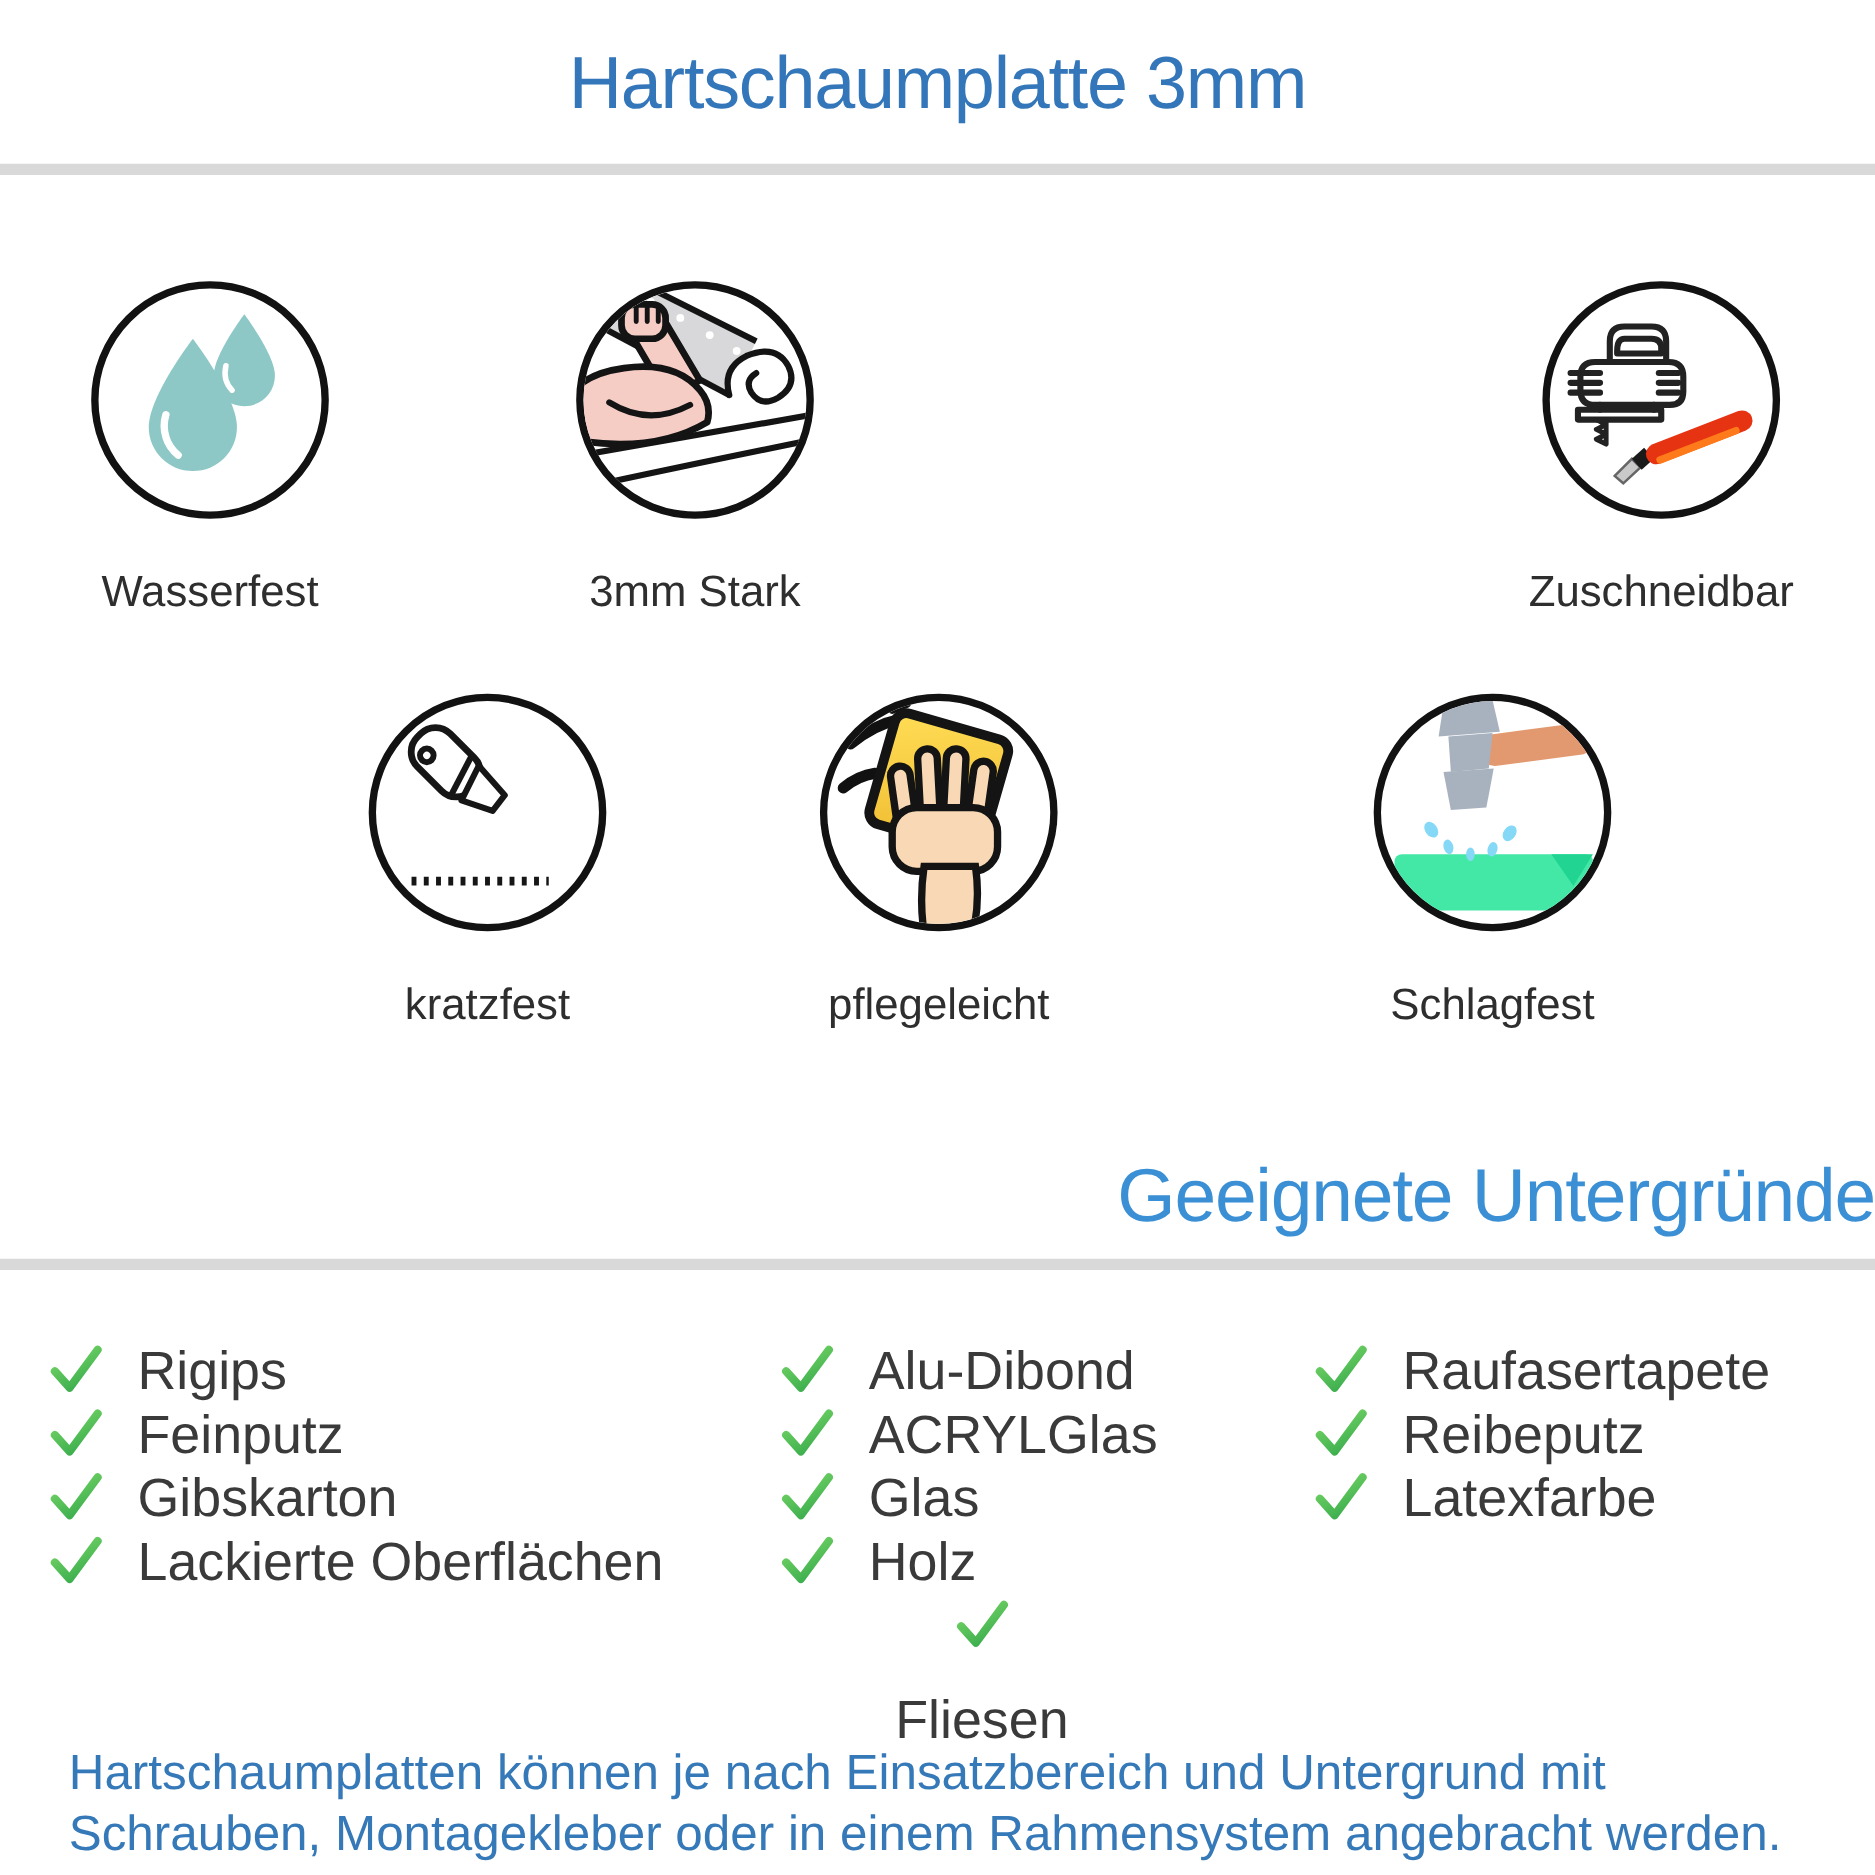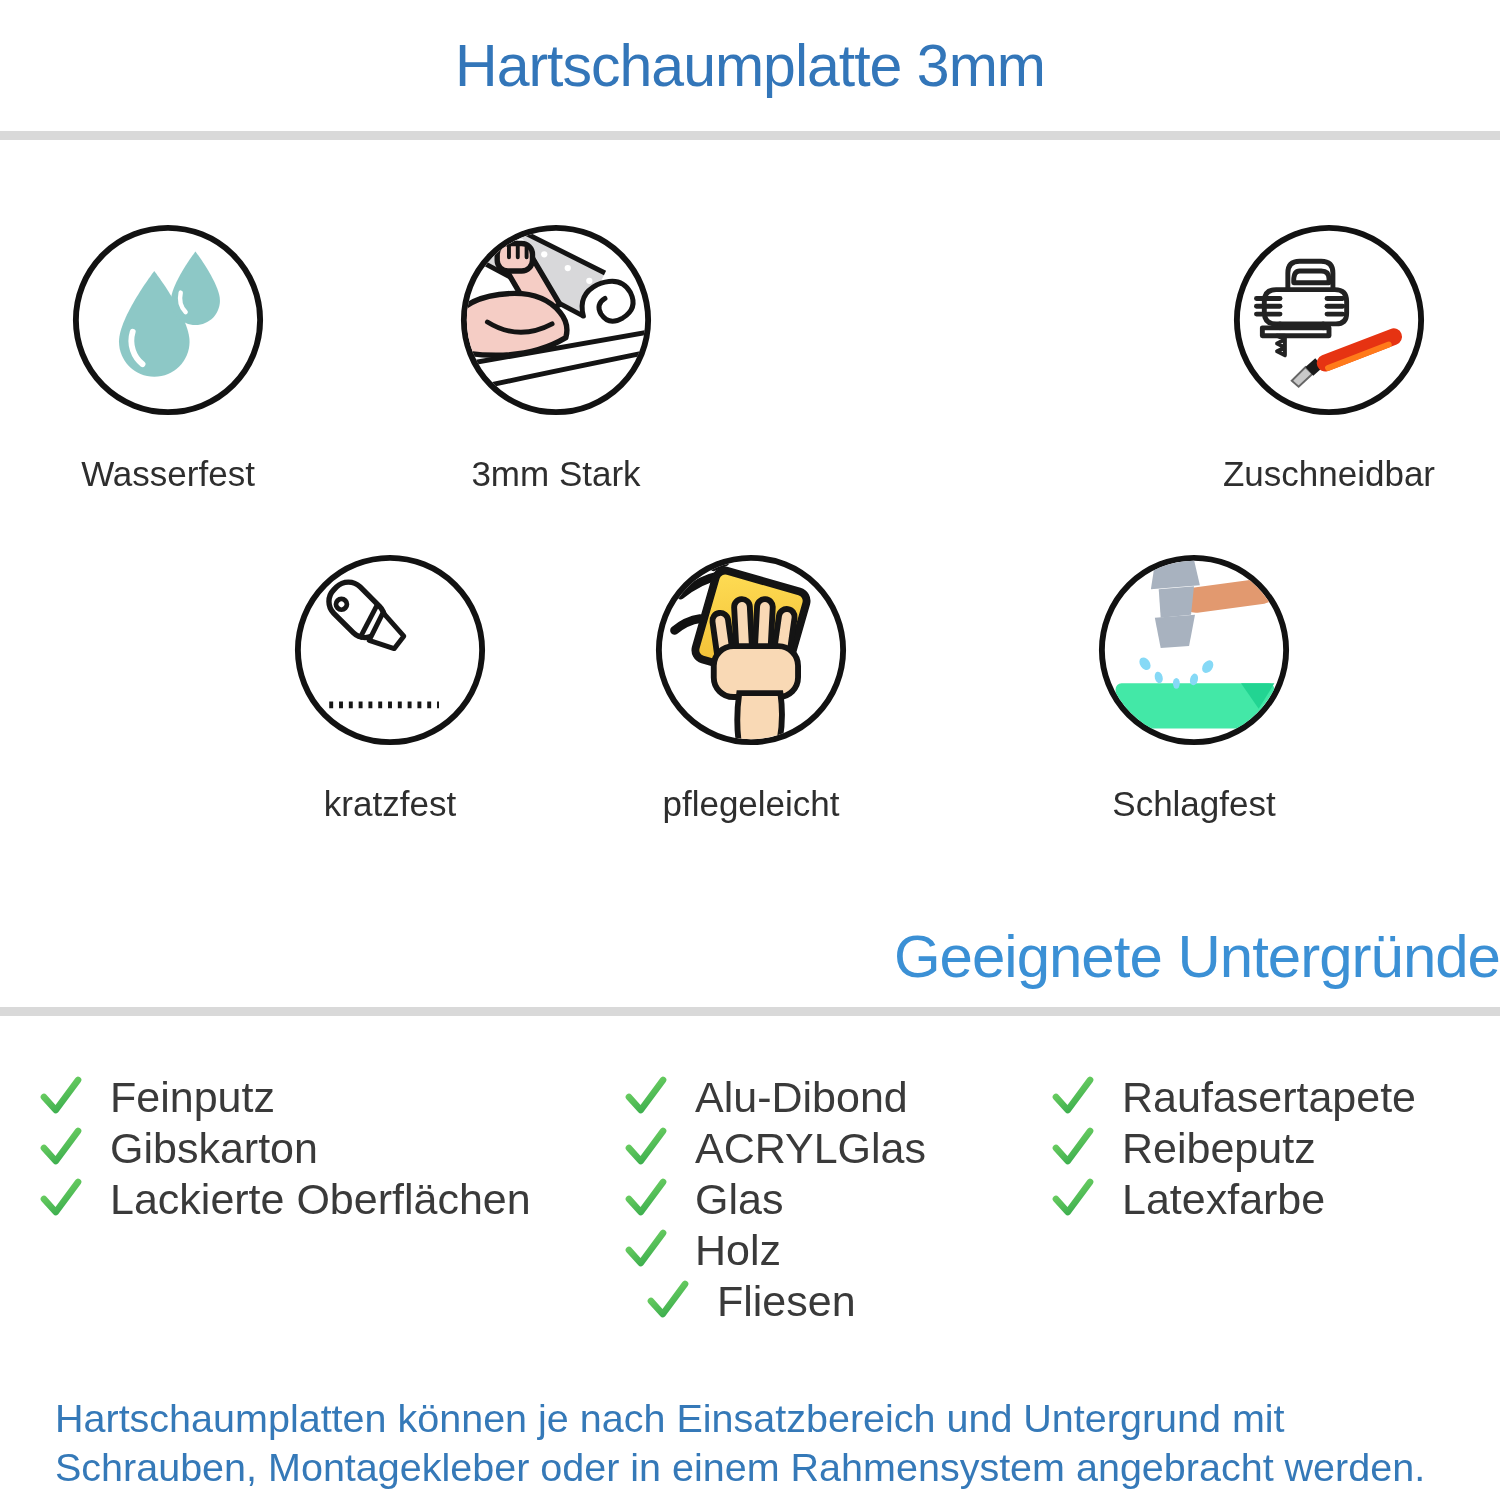--- a/index.html
+++ b/index.html
@@ -18,21 +18,21 @@
   .tile{position:absolute;width:340px;display:flex;flex-direction:column;align-items:center;}
   .circle-icon{width:196px;height:196px;}
   .circle-icon svg{width:196px;height:196px;display:block;}
   .tile-label{margin-top:36px;font-size:35px;color:#2e2e2e;white-space:nowrap;}
 
   .col{position:absolute;top:1076px;display:flex;flex-direction:column;gap:9px;}
   .check-item{display:flex;align-items:center;gap:26px;height:42px;}
   .chk{width:46px;height:42px;flex:0 0 46px;}
   .chk svg{width:46px;height:42px;display:block;}
   .check-text{font-size:43px;color:#3a3a3a;white-space:nowrap;}
-  .nudge{margin-left:22px;}
+  .nudge{margin-left:22px;flex-direction:column;}
 
   .footer{position:absolute;left:55px;top:1394px;font-size:39.5px;line-height:49px;
           color:#3579b8;white-space:nowrap;}
   .defs-holder{position:absolute;width:0;height:0;}
 </style>
 </head>
 <body>
 
 <svg class="defs-holder" width="0" height="0">
   <defs>
@@ -196,20 +196,28 @@
   <div class="section-title">Geeignete Untergründe</div>
   <div class="bar bar2"></div>
 
   <div class="col" style="left:38px">
     <div class="check-item">
       <span class="chk">
           <svg viewBox="0 0 32 32">
             <path d="M3 16 L12 26 L29 3" fill="none" stroke="url(#gcheck)" stroke-width="5" stroke-linecap="round" stroke-linejoin="round"></path>
           </svg>
         </span>
+      <span class="check-text">Rigips</span>
+    </div>
+    <div class="check-item">
+      <span class="chk">
+          <svg viewBox="0 0 32 32">
+            <path d="M3 16 L12 26 L29 3" fill="none" stroke="url(#gcheck)" stroke-width="5" stroke-linecap="round" stroke-linejoin="round"></path>
+          </svg>
+        </span>
       <span class="check-text">Feinputz</span>
     </div>
     <div class="check-item">
       <span class="chk">
           <svg viewBox="0 0 32 32">
             <path d="M3 16 L12 26 L29 3" fill="none" stroke="url(#gcheck)" stroke-width="5" stroke-linecap="round" stroke-linejoin="round"></path>
           </svg>
         </span>
       <span class="check-text">Gibskarton</span>
     </div>

